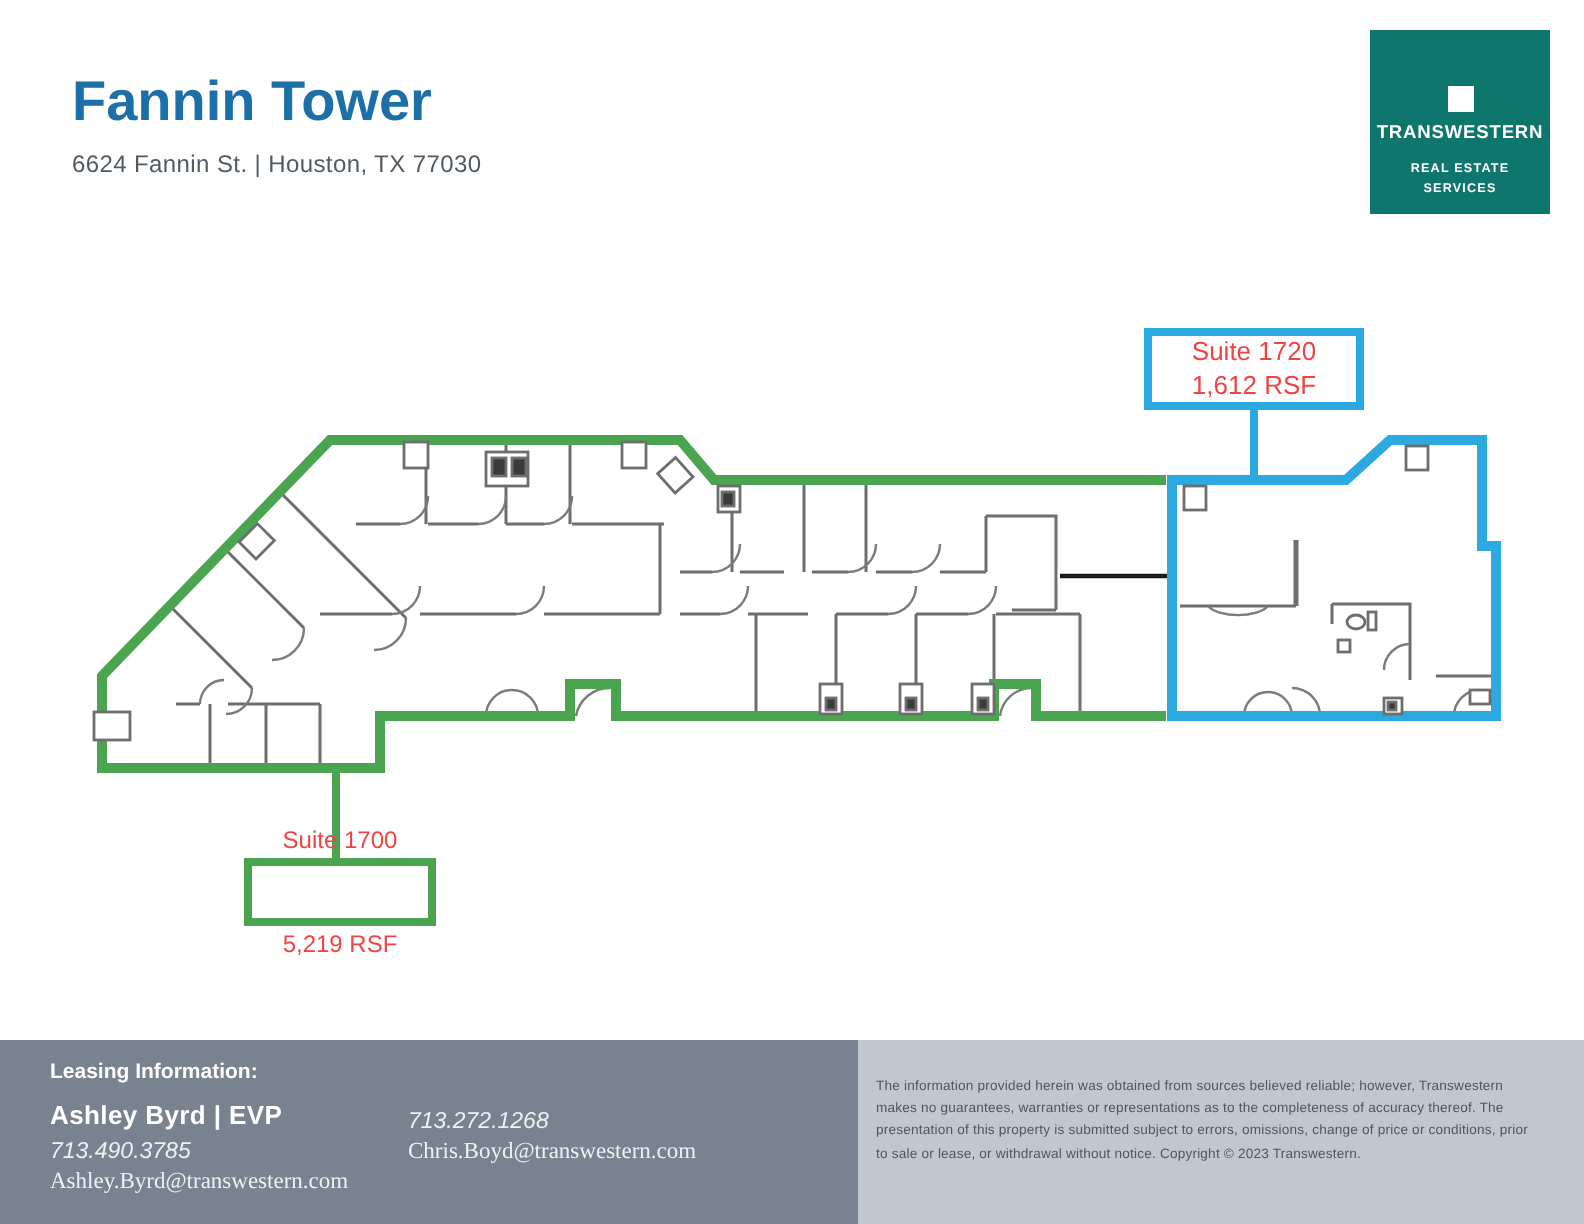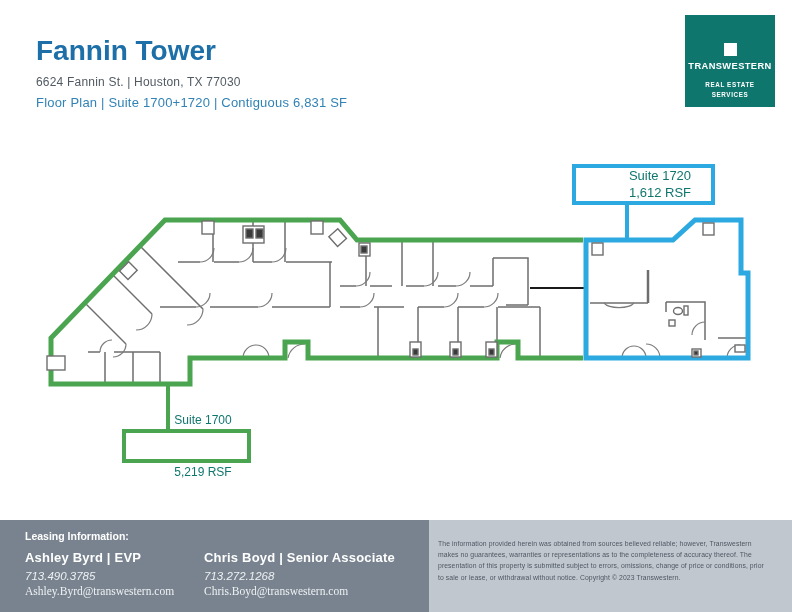--- a/index.html
+++ b/index.html
@@ -12,22 +12,22 @@
   .subtitle{font-size:13px;color:#3183b5;margin-top:6px;letter-spacing:0.2px;}
   
   .logo{position:absolute;left:685px;top:15px;width:90px;height:92px;background:#0f766e;
         display:flex;flex-direction:column;align-items:center;}
   .logo-square{width:13px;height:13px;background:#ffffff;margin-top:28px;}
   .logo-brand{color:#ffffff;font-size:9.3px;font-weight:700;letter-spacing:0.4px;margin-top:5px;}
   .logo-tagline{color:#ffffff;font-size:6.3px;font-weight:700;letter-spacing:0.6px;
         margin-top:9px;text-align:center;line-height:1.55;}
   
   .plan-svg{position:absolute;left:0;top:0;width:792px;height:612px;}
-  .suite-label{position:absolute;background:#ffffff;color:#0f766e;text-align:center;
-        display:flex;flex-direction:column;justify-content:center;line-height:1.3;padding-left:33px;}
+  .suite-label{position:absolute;background:#ffffff;color:#ef4444;text-align:center;
+        display:flex;flex-direction:column;justify-content:center;line-height:1.3;}
   .label-1720{left:572px;top:164px;width:102px;height:33px;border:4px solid #2ba9e0;font-size:13px;}
   .label-1700{left:122px;top:429px;width:88px;height:26px;border:4px solid #4ba550;font-size:12px;line-height:1.25;gap:37px;}
   
   .footer{position:absolute;left:0;top:520px;width:792px;height:104px;}
   .footer-left{position:absolute;left:0;top:0;width:429px;height:92px;background:#78838f;}
   .footer-right{position:absolute;left:429px;top:0;width:363px;height:92px;background:#c1c7cf;}
   .leasing-label{position:absolute;left:25px;top:10px;color:#ffffff;font-size:10.5px;font-weight:700;}
   .contact{position:absolute;top:30px;color:#ffffff;}
   .contact.c0{left:25px;}
   .contact.c1{left:204px;}
@@ -38,21 +38,20 @@
         line-height:1.65;letter-spacing:0.1px;}
 </style>
 </head>
 <body>
 
 <div id="page">
 
   <div class="header">
     <div class="title">Fannin Tower</div>
     <div class="address">6624 Fannin St. | Houston, TX 77030</div>
-    <div class="subtitle">Floor Plan | Suite 1700+1720 | Contiguous 6,831 SF</div>
   </div>
 
   <div class="logo">
     <div class="logo-square"></div>
     <div class="logo-brand">TRANSWESTERN</div>
     <div class="logo-tagline">
       <div>REAL ESTATE</div>
       <div>SERVICES</div>
     </div>
   </div>
@@ -171,21 +170,20 @@
 
   <div class="footer">
     <div class="footer-left">
       <div class="leasing-label">Leasing Information:</div>
       <div class="contact c0">
         <div class="name">Ashley Byrd | EVP</div>
         <div class="phone">713.490.3785</div>
         <div class="email">Ashley.Byrd@transwestern.com</div>
       </div>
       <div class="contact c1">
-        <div class="name">Chris Boyd | Senior Associate</div>
         <div class="phone">713.272.1268</div>
         <div class="email">Chris.Boyd@transwestern.com</div>
       </div>
     </div>
     <div class="footer-right">
       <div class="disclaimer">The information provided herein was obtained from sources believed reliable; however, Transwestern makes no guarantees, warranties or representations as to the completeness of accuracy thereof. The presentation of this property is submitted subject to errors, omissions, change of price or conditions, prior to sale or lease, or withdrawal without notice. Copyright © 2023 Transwestern.</div>
     </div>
   </div>
 
 </div>

